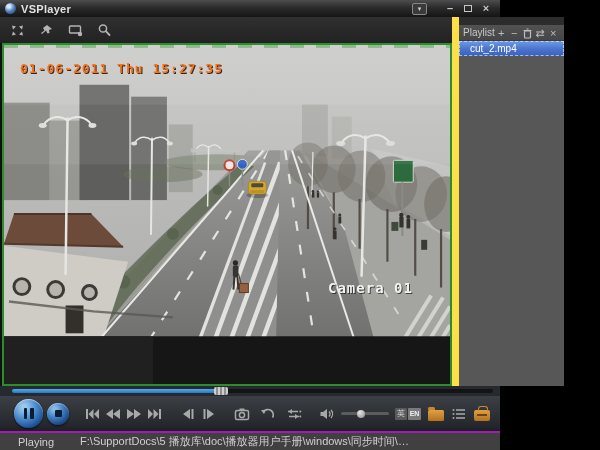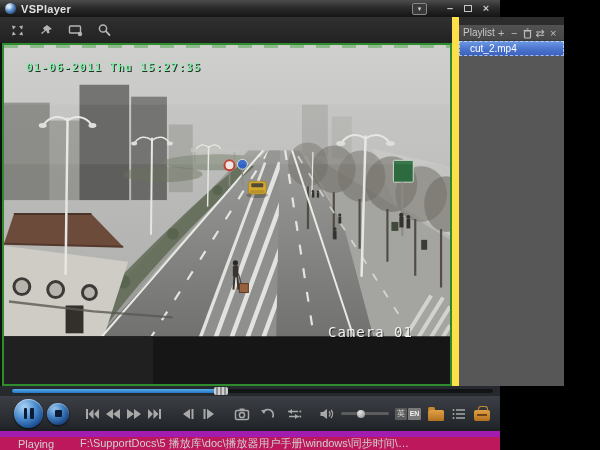--- a/index.html
+++ b/index.html
@@ -21,24 +21,24 @@
 
   
   .body-row { height:369px; display:flex; flex:0 0 auto; }
   .left-col { width:452px; display:flex; flex-direction:column; background:#111; }
   .toolbar { height:26px; background:linear-gradient(180deg,#303030,#222); display:flex; align-items:center; padding-left:4px; }
   .tb-btn { width:26px; height:20px; display:flex; align-items:center; justify-content:center; margin-right:3px; border-radius:2px; }
   .tb-btn svg { display:block; }
 
   .video-wrap { width:450px; height:343px; margin-left:2px; border:2px solid #2e8b2e; position:relative; background:#000; }
   .video-wrap svg.scene { display:block; width:446px; height:339px; }
-  .osd-time { position:absolute; left:22px; top:16px; color:#86efac; font-family:"DejaVu Sans Mono", monospace;
-    font-size:11px; font-weight:bold; letter-spacing:1px; text-shadow:1px 1px 0 rgba(0,0,0,.8); }
+  .osd-time { position:absolute; left:16px; top:16px; color:#f97316; font-family:"DejaVu Sans Mono", monospace;
+    font-size:13px; font-weight:bold; letter-spacing:1px; text-shadow:1px 1px 0 rgba(0,0,0,.8); }
   .osd-cam { position:absolute; left:324px; top:235px; color:#f2f2f2; font-family:"DejaVu Sans Mono", monospace;
-    font-size:14px; font-weight:normal; letter-spacing:1px; text-shadow:1px 1px 0 rgba(0,0,0,.6);margin-top:44px; }
+    font-size:14px; font-weight:bold; letter-spacing:1px; text-shadow:1px 1px 0 rgba(0,0,0,.6); }
   .osd-artifact { position:absolute; left:0; top:0; width:100%; height:3px; opacity:.45;
     background:repeating-linear-gradient(90deg, #3da23d 0 14px, transparent 14px 26px); }
 
   
   .panel { width:148px; background:#575757; border-left:7px solid #fde047; display:flex; flex-direction:column; }
   .panel-gap { height:8px; background:#2c2c2c; }
   .panel-header { height:16px; background:linear-gradient(180deg,#525252,#464646); display:flex; align-items:center;
     padding:0 4px; color:#c8c8c8; font-size:10px; border-bottom:1px solid #3a3a3a; }
   .panel-header .ph-title { flex:1; }
   .ph-ico { width:13px; text-align:center; font-size:11px; color:#bdbdbd; line-height:14px; }
@@ -82,22 +82,22 @@
   .lang .cn { width:12px; height:12px; background:#5a5a5a; color:#ddd; font-size:8px; line-height:12px; text-align:center; border-radius:1px; }
   .lang .en { width:13px; height:12px; background:#7a7a7a; color:#f0f0f0; font-size:7px; font-weight:bold; line-height:12px; text-align:center; border-radius:1px; }
   .folder { width:16px; height:11px; background:linear-gradient(180deg,#e0a045,#b37120); border-radius:1.5px; position:relative; margin-top:3px; }
   .folder:before { content:""; position:absolute; top:-3px; left:0; width:7px; height:3px; background:#c8872c; border-radius:1.5px 1.5px 0 0; }
   .toolbox { width:16px; height:11px; background:linear-gradient(180deg,#e0a045,#b37120); border-radius:2px; position:relative; margin-top:3px; }
   .toolbox:before { content:""; position:absolute; top:-4px; left:4px; width:8px; height:4px;
     border:1.5px solid #c8872c; border-bottom:none; border-radius:3px 3px 0 0; }
   .toolbox:after { content:""; position:absolute; top:4px; left:3px; width:10px; height:2px; background:#6e4414; }
 
   
-  .statusbar { height:19px; background:#be185d; display:flex; align-items:center;
-    color:#cfcfcf; font-size:11px; flex:1 1 auto; border-top:6px solid #a21caf; }
+  .statusbar { height:19px; background:#404040; display:flex; align-items:center;
+    color:#cfcfcf; font-size:11px; flex:1 1 auto; border-top:2px solid #a21caf; }
   .st-state { margin-left:18px; }
   .st-path { margin-left:26px; white-space:nowrap; overflow:hidden; text-overflow:ellipsis; max-width:330px; }
   .st-right { margin-left:auto; display:flex; gap:12px; margin-right:10px; }
 </style>
 </head>
 <body>
 
 <div class="app">
 
   <div class="titlebar">

